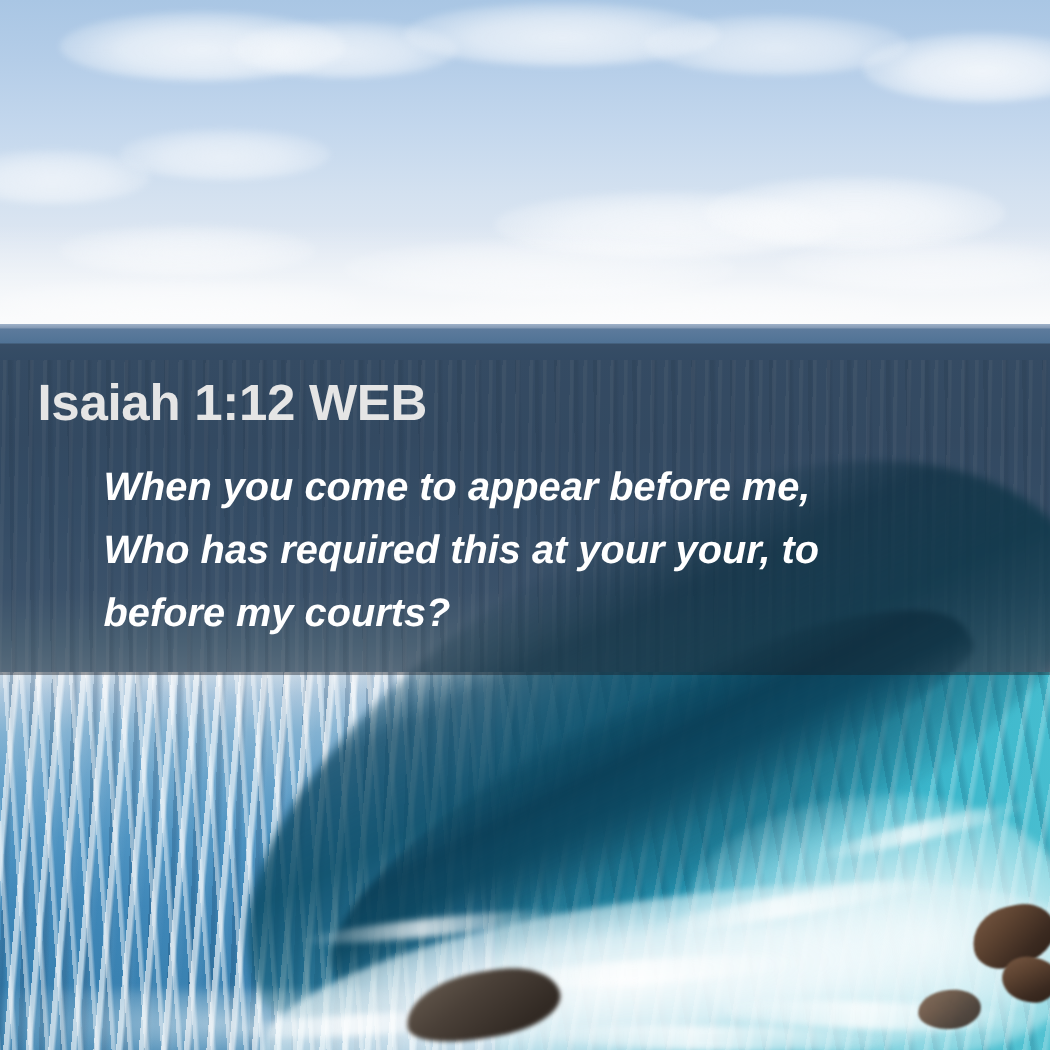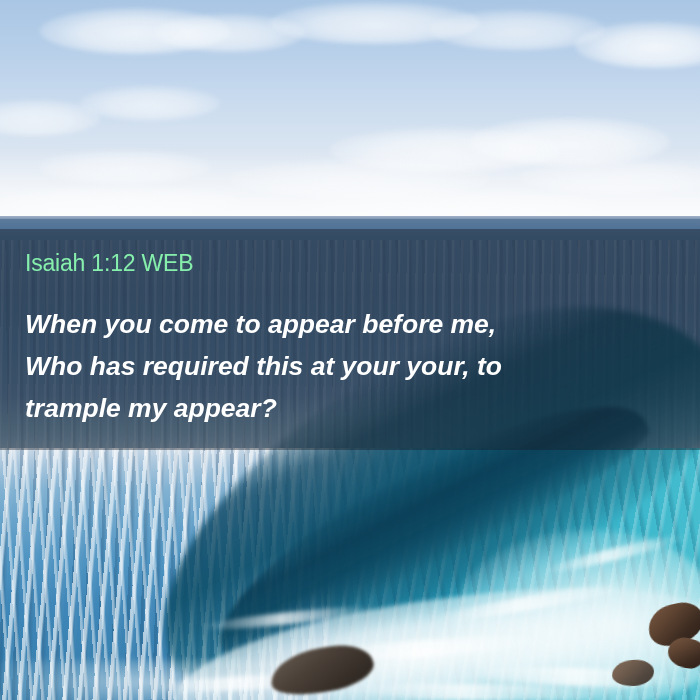--- a/index.html
+++ b/index.html
@@ -273,38 +273,38 @@
   
   .overlay-band {
     position: absolute;
     left: 0; top: 229px;
     width: 700px; height: 221px;
     background: rgba(22,26,33,0.40);
   }
   .verse-title {
     position: absolute;
     left: 25px; top: 251px;
-    font-size: 23px;
-    font-weight: normal;
-    color: #86efac;
+    font-size: 34px;
+    font-weight: bold;
+    color: #e5e5e5;
     letter-spacing: -0.2px;
     line-height: 1.1;
     white-space: nowrap;
   }
   .verse-body {
     position: absolute;
     left: 25px; top: 303px;
     width: 665px;
     font-size: 26.5px;
     font-style: italic;
     font-weight: bold;
     color: #ffffff;
     line-height: 42px;
   }
-  .verse-line { display: block; white-space: nowrap; }
+  .verse-line { display: block; white-space: nowrap; margin-left: 44px; }
 </style>
 </head>
 <body>
 
 <div id="scene">
 
   <div class="sky">
     <div id="cloud-layer">
         <div class="cloud" style="left: 40px; top: 8px; width: 190px; height: 46px; opacity: 0.8;"></div>
         <div class="cloud" style="left: 155px; top: 14px; width: 150px; height: 38px; opacity: 0.7;"></div>
@@ -353,16 +353,16 @@
   <div class="rock rock-b"></div>
   <div class="rock rock-d"></div>
 
   <div class="overlay-band"></div>
 
   <div class="verse-title">Isaiah 1:12 WEB</div>
 
   <div class="verse-body">
     <span class="verse-line">When you come to appear before me,</span>
     <span class="verse-line">Who has required this at your your, to</span>
-    <span class="verse-line">trample my appear?</span>
+    <span class="verse-line">before my courts?</span>
   </div>
 
 </div>
 
 </body></html>

